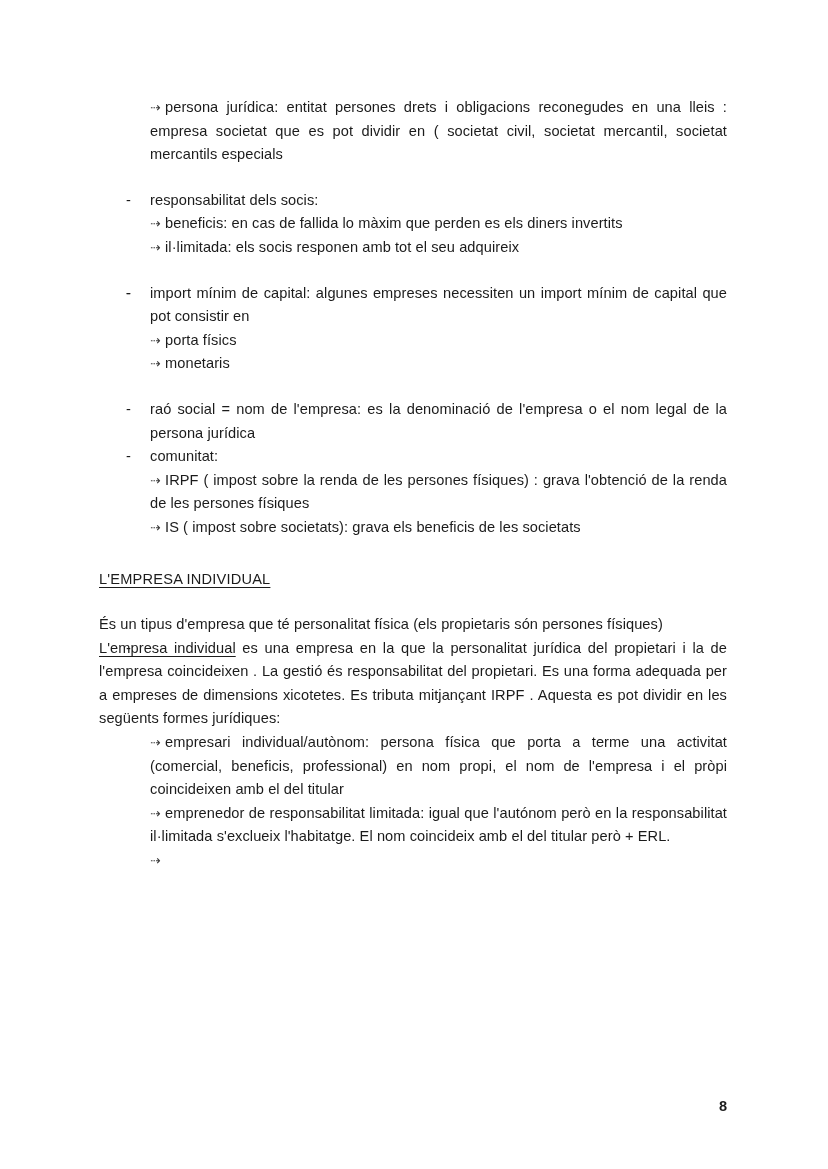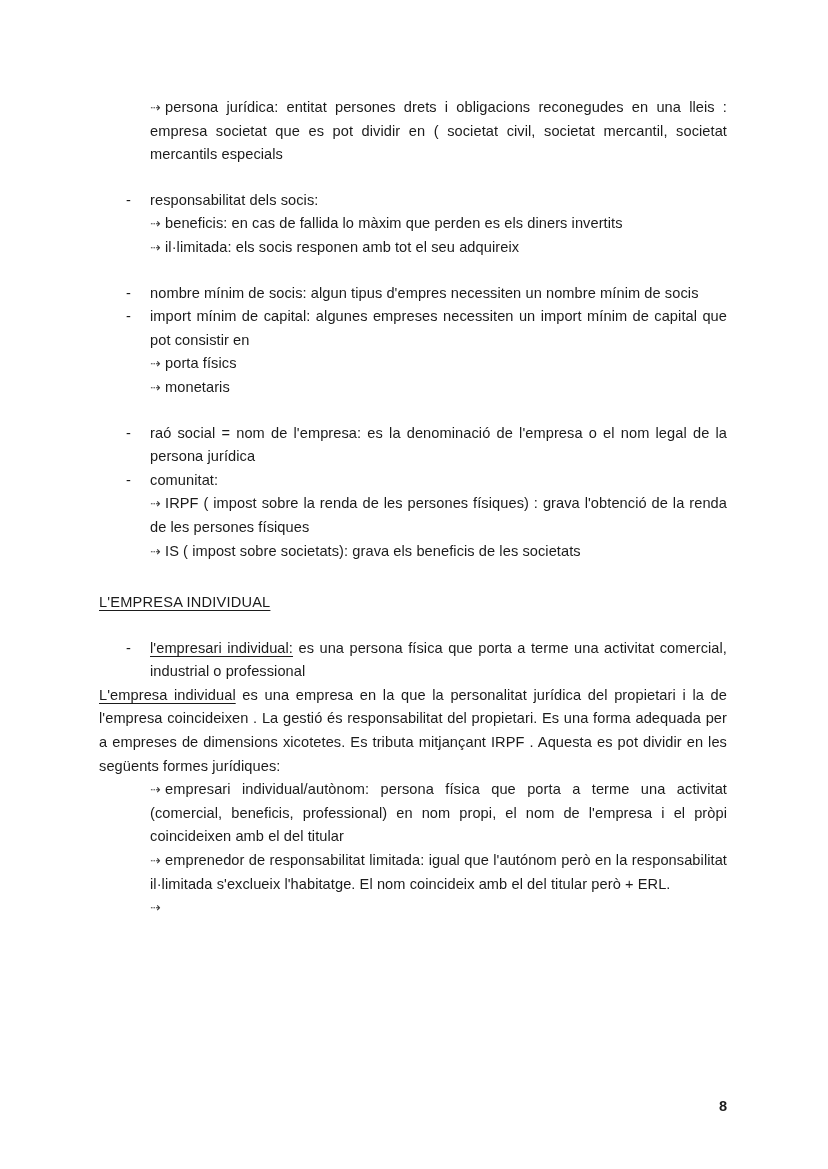--- a/index.html
+++ b/index.html
@@ -155,21 +155,20 @@
 
     <div class="arrow-item para">
       <span class="marker arrow-glyph">⇢</span>
       <span class="body">il·limitada: els socis responen amb tot el seu adquireix</span>
     </div>
 
     <div class="spacer-md"></div>
 
     <div class="dash-item para">
       <span class="marker">-</span>
-      <span class="body">nombre mínim de socis: algun tipus d'empres necessiten un nombre mínim de socis</span>
     </div>
 
     <div class="dash-item para">
       <span class="marker">-</span>
       <span class="body">import mínim de capital: algunes empreses necessiten un import mínim de capital que pot consistir en</span>
     </div>
 
     <div class="arrow-item para">
       <span class="marker arrow-glyph">⇢</span>
       <span class="body">porta físics</span>
@@ -203,24 +202,24 @@
     </div>
 
     <div class="spacer-lg"></div>
 
     <div class="heading">
       <span class="u">L'EMPRESA INDIVIDUAL</span>
     </div>
 
     <div class="spacer-md"></div>
 
-
-    <div class="dash-item para">
-      <span class="marker">-</span>
-      <span class="body"><span class="uline">l'empresari individual:</span><span> es una persona física que porta a terme una activitat comercial, industrial o professional</span></span>
+    <p class="para">És un tipus d'empresa que té personalitat física (els propietaris són persones físiques)</p>
+
+    <div class="dash-item para">
+      <span class="marker">-</span>
     </div>
 
     <p class="para"><span class="uline">L'empresa individual</span><span> es una empresa en la que la personalitat jurídica del propietari i la de l'empresa coincideixen . La gestió és responsabilitat del propietari. Es una forma adequada per a empreses de dimensions xicotetes. Es tributa mitjançant IRPF . Aquesta es pot dividir en les següents formes jurídiques:</span></p>
 
     <div class="arrow-deep para" style="padding-left:51px;">
       <span class="marker arrow-glyph">⇢</span>
       <span class="body">empresari individual/autònom: persona física que porta a terme una activitat (comercial, beneficis, professional) en nom propi, el nom de l'empresa i el pròpi coincideixen amb el del titular</span>
     </div>
 
     <div class="arrow-deep para" style="padding-left:51px;">

